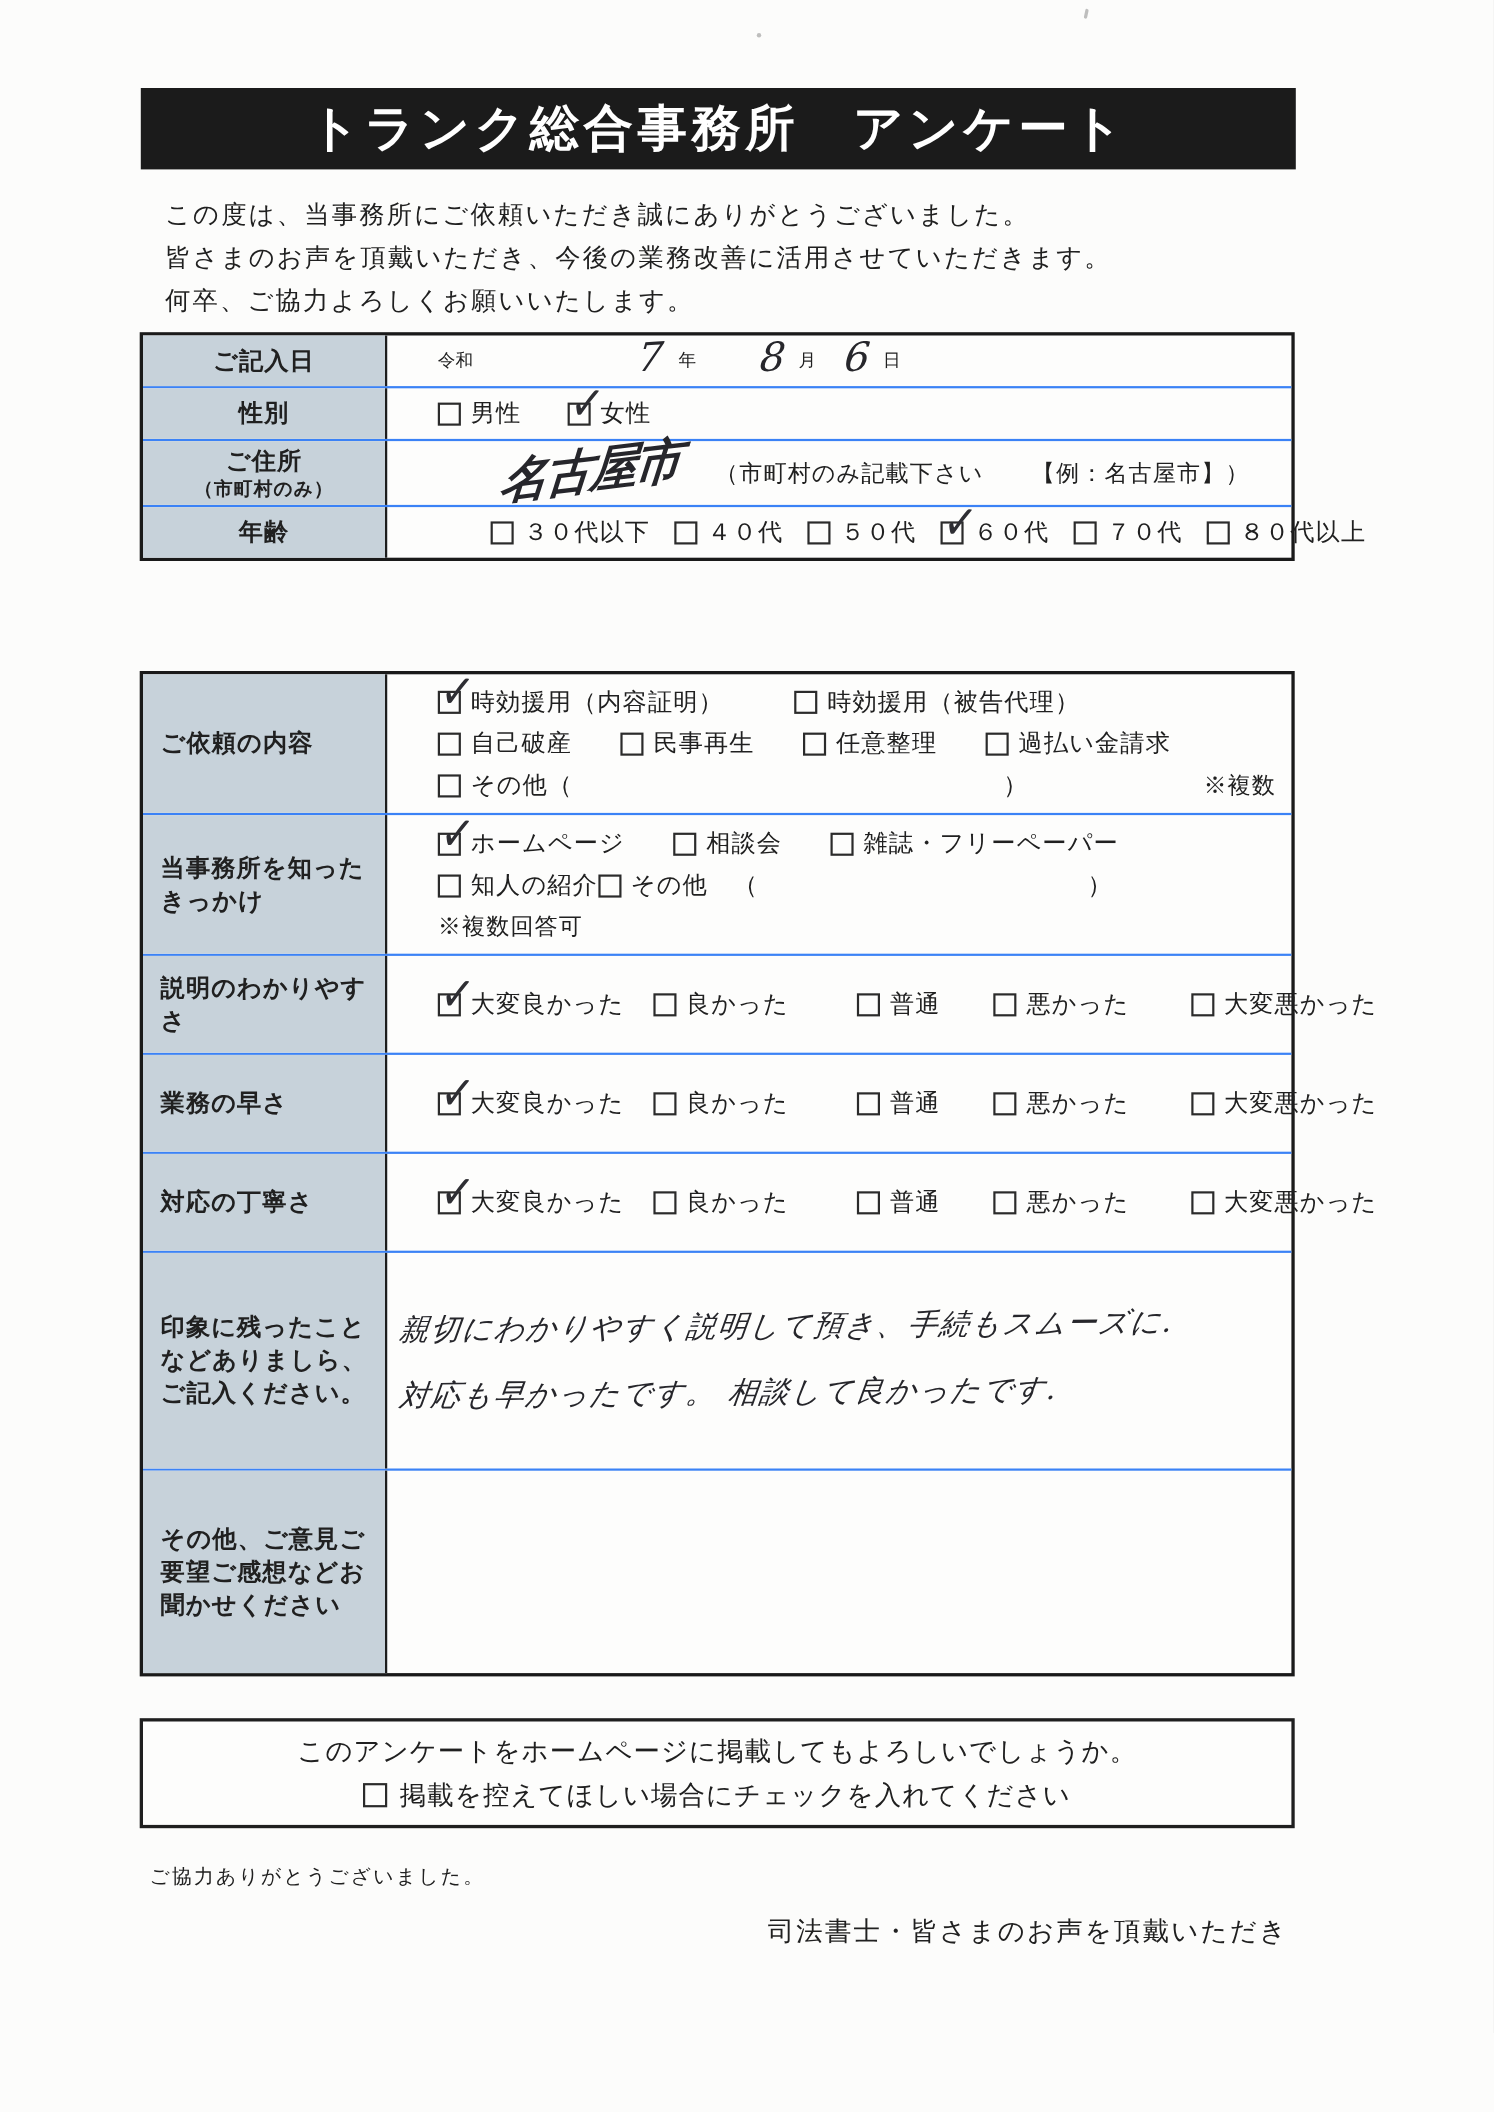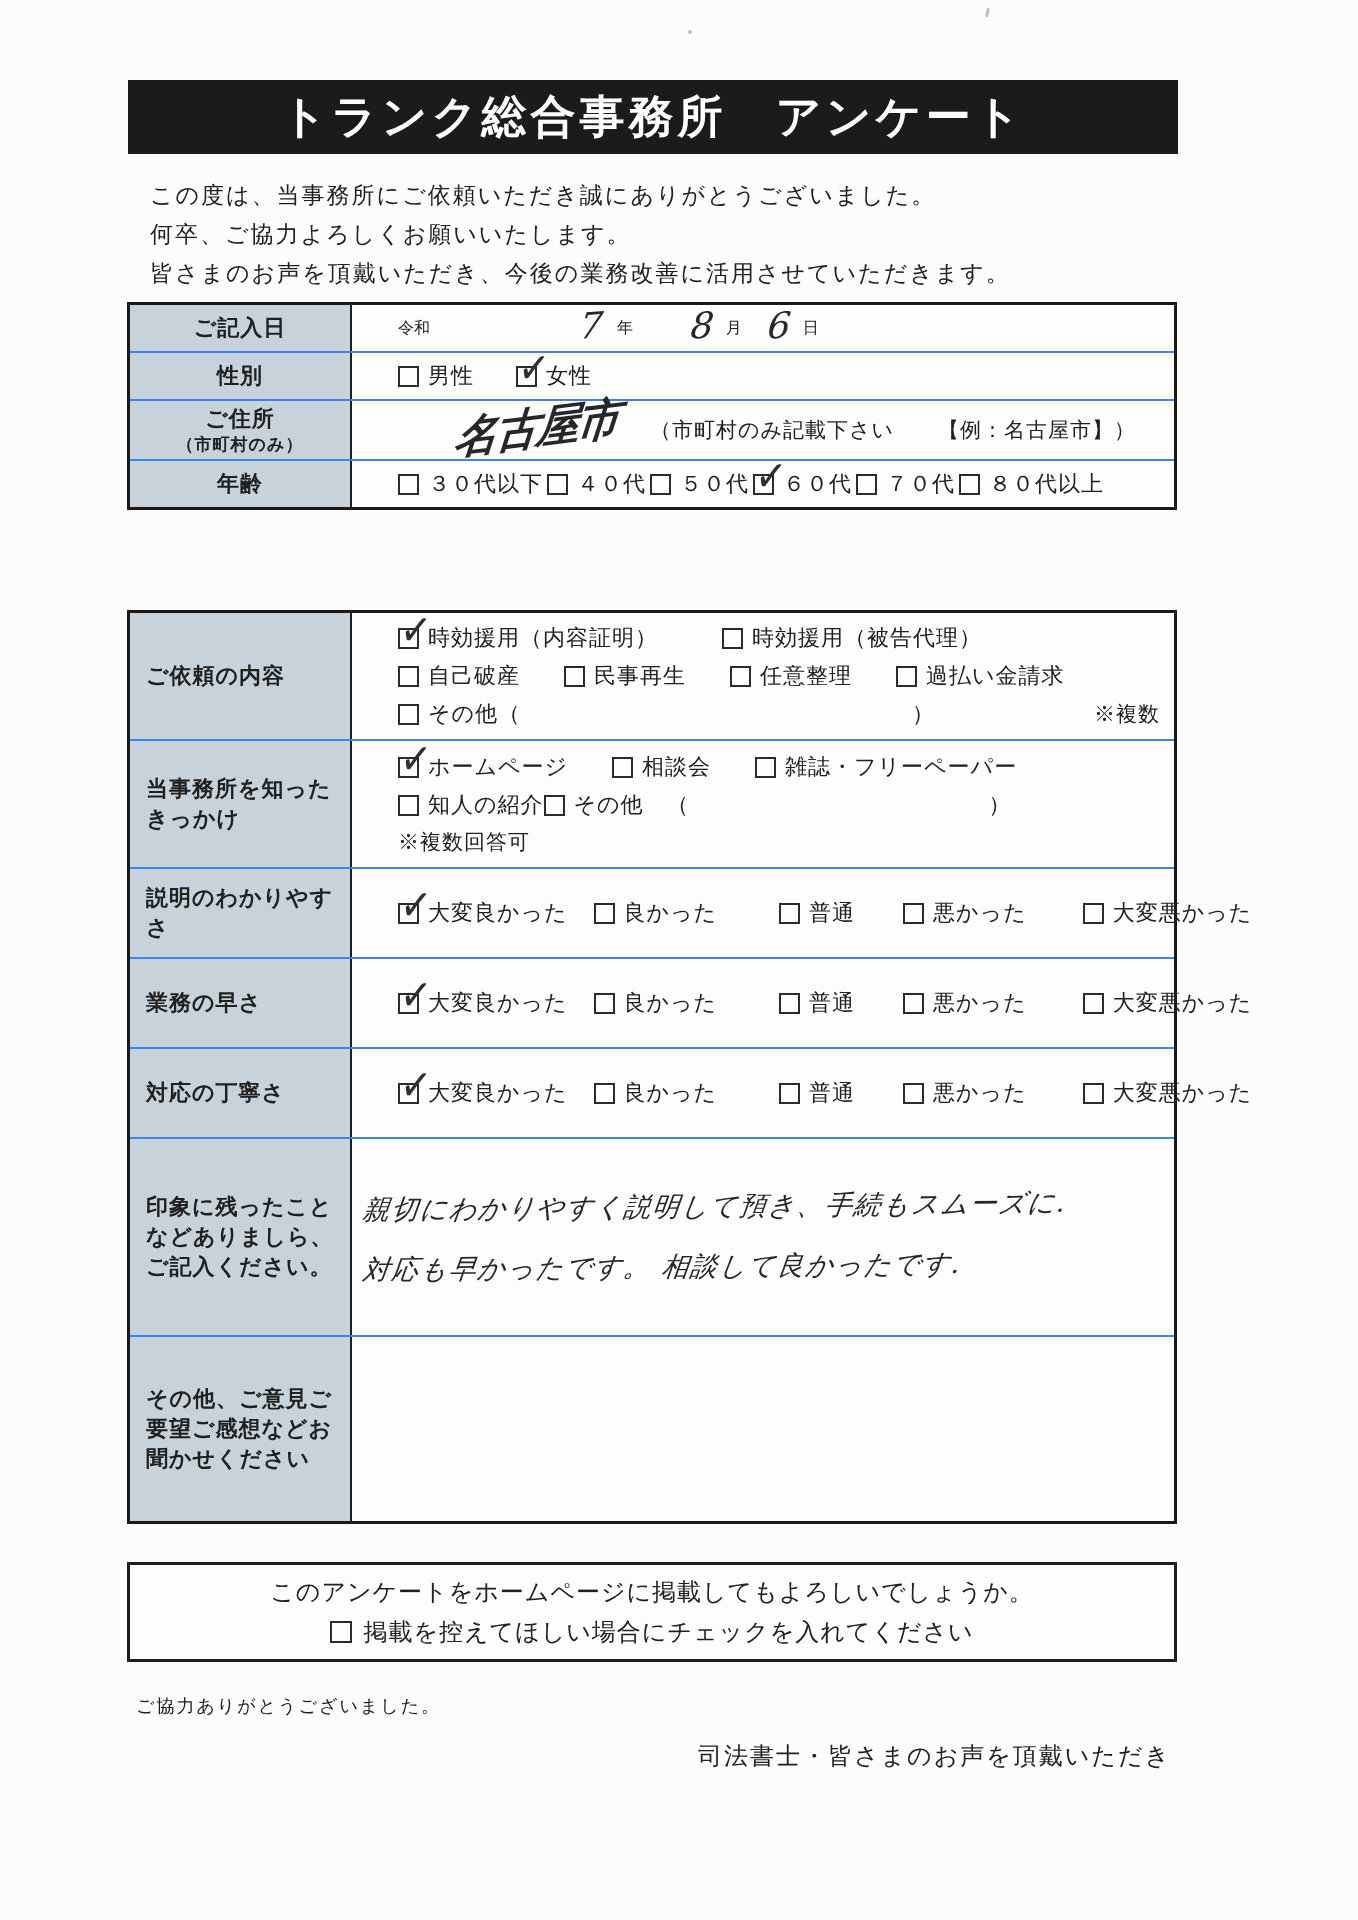--- a/index.html
+++ b/index.html
@@ -39,21 +39,21 @@
   .lc .sub{font-weight:bold;font-size:17px;line-height:22px;}
 
   
   .optline{display:flex;align-items:center;font-size:22px;letter-spacing:1px;overflow:visible;}
   .opt{display:inline-flex;align-items:center;white-space:nowrap;position:relative;}
   .box{position:relative;display:inline-block;width:17px;height:17px;border:2px solid #2b2b2b;
        margin-right:9px;flex:0 0 auto;background:#fdfdfc;}
   .mark{position:absolute;left:-2px;bottom:-4px;font-size:36px;line-height:1;color:#2e2e33;
         transform:rotate(7deg) scaleY(1.25);transform-origin:left bottom;pointer-events:none;
         font-family:"DejaVu Sans",sans-serif;}
-  .g-gender{gap:42px;} .g-age{gap:4px;}
+  .g-gender{gap:42px;} .g-age{gap:22px;margin-left:48px;}
   .g-req1{gap:64px;} .g-req2{gap:44px;} .g-src1{gap:44px;} .g-src2{}
   .split{justify-content:space-between;padding-right:14px;}
   .note{font-size:21px;letter-spacing:1px;}
   .rating{gap:26px;}
   .rating .opt:nth-child(3){margin-left:36px;}
   .rating .opt:nth-child(4){margin-left:22px;}
   .rating .opt:nth-child(5){margin-left:30px;}
 
   
   .hand{font-family:"DejaVu Serif",serif;font-style:italic;color:#26262b;display:inline-block;}
@@ -86,22 +86,22 @@
 
   <span class="speck speck1"></span>
   <span class="speck speck2"></span>
 
   <div class="banner">
     <span>トランク総合事務所　アンケート</span>
   </div>
 
   <div class="intro">
       <div>この度は、当事務所にご依頼いただき誠にありがとうございました。</div>
+      <div>皆さまのお声を頂戴いただき、今後の業務改善に活用させていただきます。</div>
       <div>何卒、ご協力よろしくお願いいたします。</div>
-      <div>皆さまのお声を頂戴いただき、今後の業務改善に活用させていただきます。</div>
     </div>
 
   <div class="tbl t1">
     <div class="row r-date">
       <div class="lc">
         <span>ご記入日</span>
       </div>
       <div class="vc">
         <span>令和</span>
         <span class="hand digit d7">7</span>

